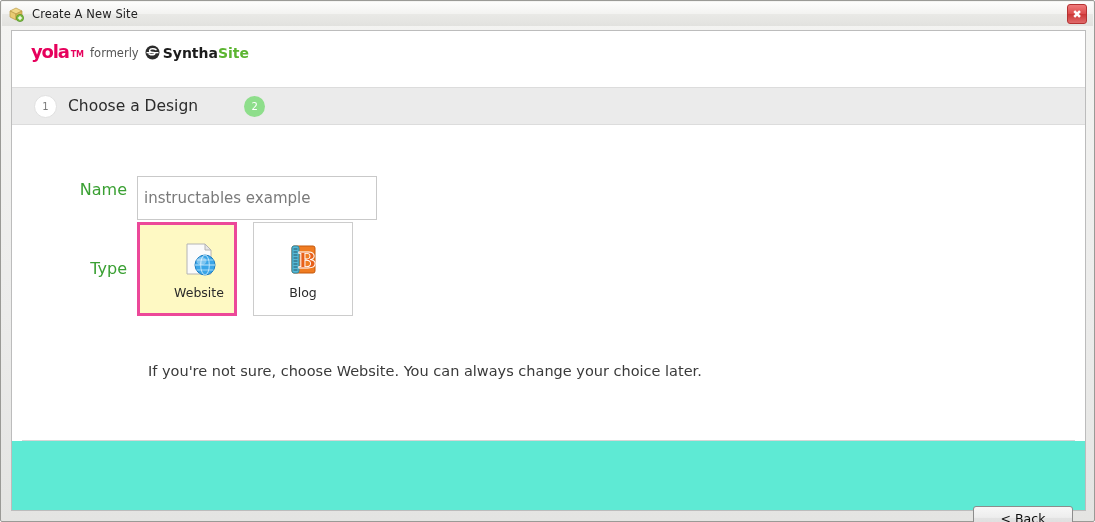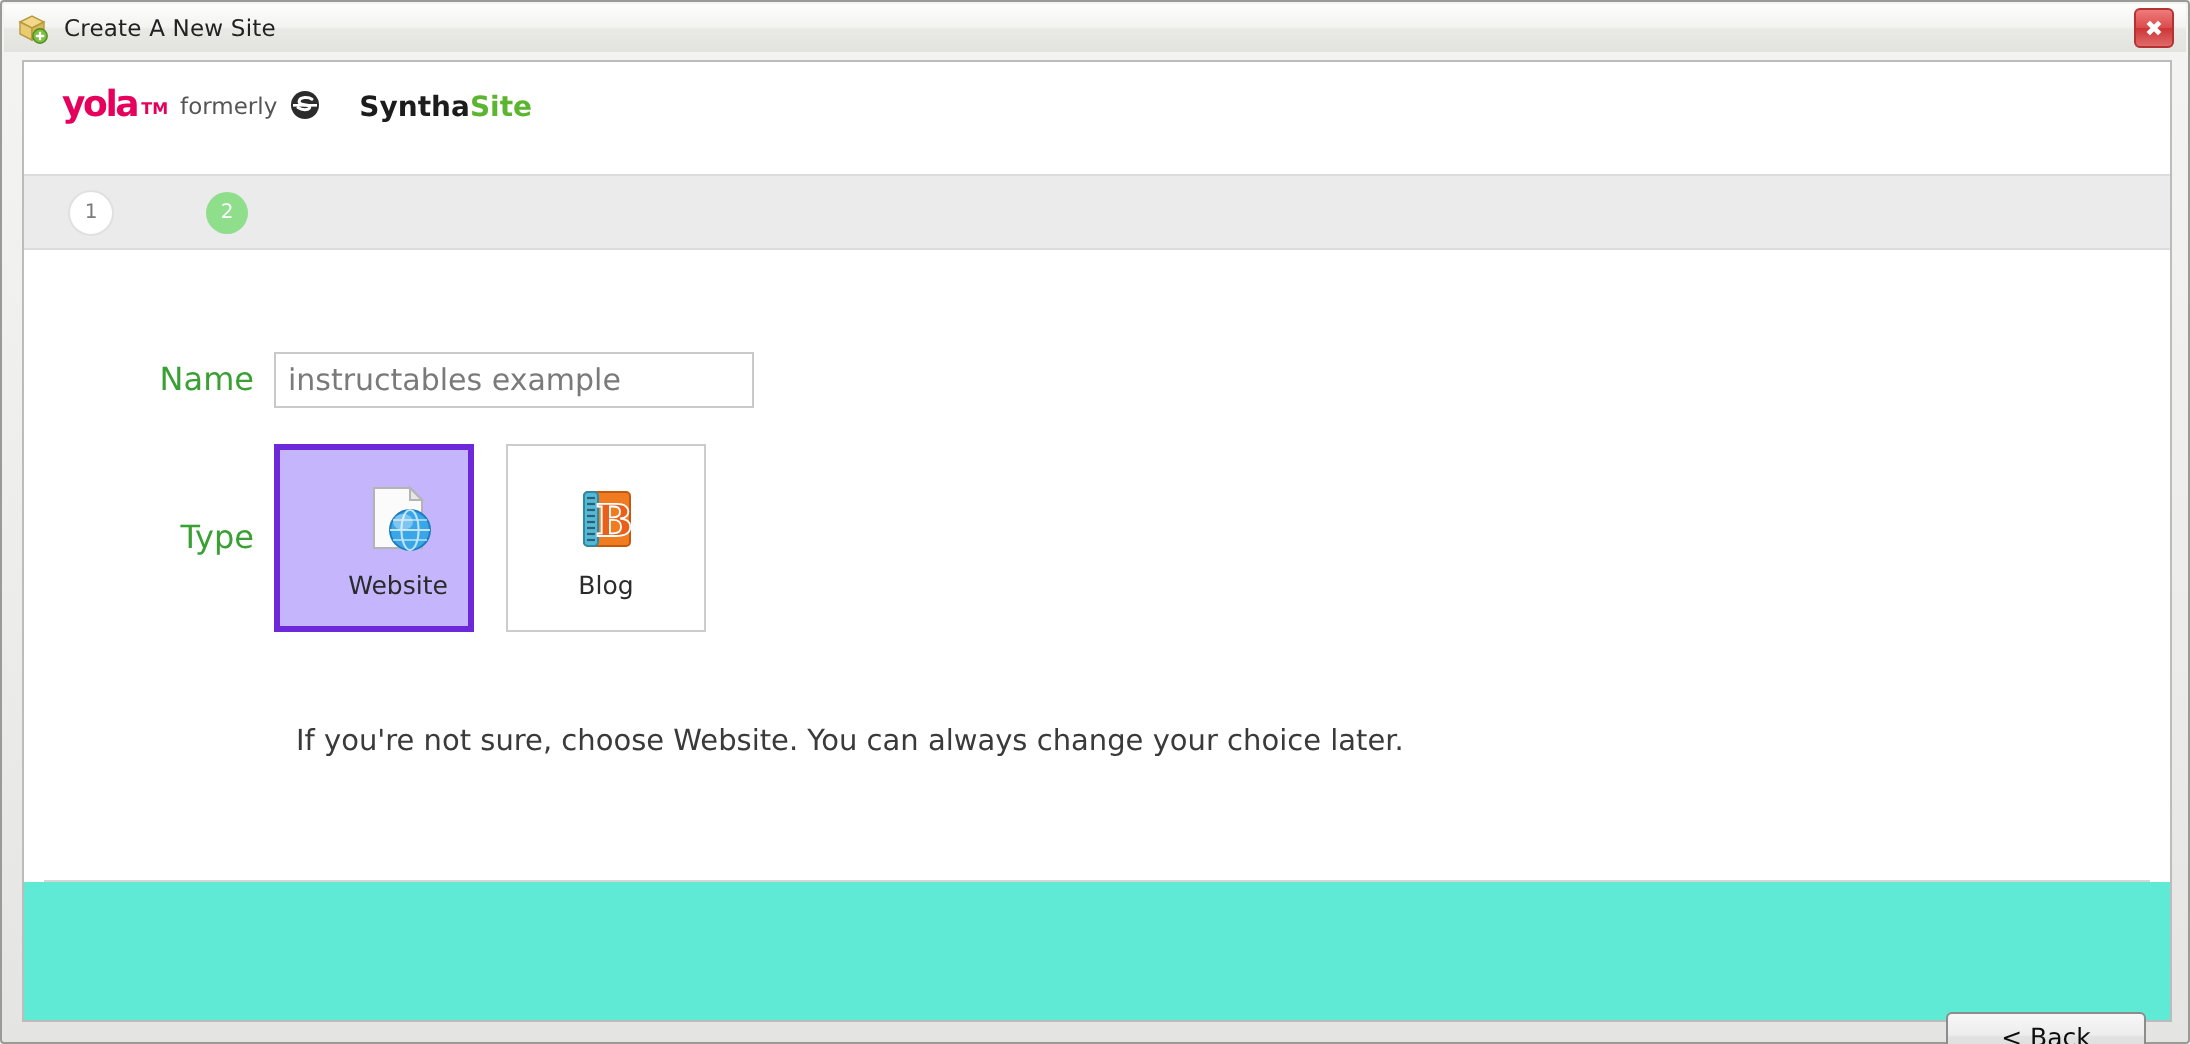--- a/index.html
+++ b/index.html
@@ -120,21 +120,21 @@
   .sy-mark {
     width: 15px; height: 15px;
     margin-left: 6px;
     position: relative;
     top: 2px;
   }
   .syntha {
     font-size: 14px;
     font-weight: bold;
     color: #1c1c1c;
-    margin-left: 20px;
+    margin-left: 3px;
   }
   .site {
     font-size: 14px;
     font-weight: bold;
     color: #5cb531;
   }
   .headline {
     position: absolute;
     left: 258px;
     top: 12px;
@@ -214,21 +214,21 @@
     color: #3aa033;
     padding-right: 10px;
     box-sizing: border-box;
     padding-left: 45px;
   }
   .label-name { line-height: 28px; }
   .label-type { line-height: 94px; }
 
   .name-input {
     width: 240px;
-    height: 28px;
+    height: 44px;
     box-sizing: border-box;
     border: 1px solid #c9c9c9;
     background: #ffffff;
     padding: 0 6px;
     font-family: "DejaVu Sans", "Liberation Sans", sans-serif;
     font-size: 15px;
     color: #7a7a7a;
     outline: none;
   }
 
@@ -241,22 +241,22 @@
     box-sizing: border-box;
     display: flex;
     flex-direction: column;
     align-items: center;
     justify-content: center;
     background: #ffffff;
     border: 1px solid #cccccc;
     cursor: default;
   }
   .tile.selected {
-    background: #c4b5fd;
-    border: 3px solid #6d28d9;
+    background: #fef9c3;
+    border: 3px solid #ec4899;
     padding-left: 24px;
   }
   .tile + .tile { margin-left: 16px; }
   .tile-icon {
     width: 40px;
     height: 40px;
     position: relative;
     margin-bottom: 6px;
   }
   .tile-label {
@@ -369,20 +369,21 @@
           </svg>
         </span>
         <span class="syntha">Syntha</span>
         <span class="site">Site</span>
       </div>
     </div>
 
     <div class="steps">
       <div class="step step-1">
         <span class="step-bubble bubble-inactive">1</span>
+        <span class="step-label">Choose a Design</span>
       </div>
       <div class="step step-2">
         <span class="step-bubble bubble-active">2</span>
       </div>
     </div>
 
     <div class="form-area">
 
       <div class="row row-name">
         <div class="field-label label-name">Name</div>

